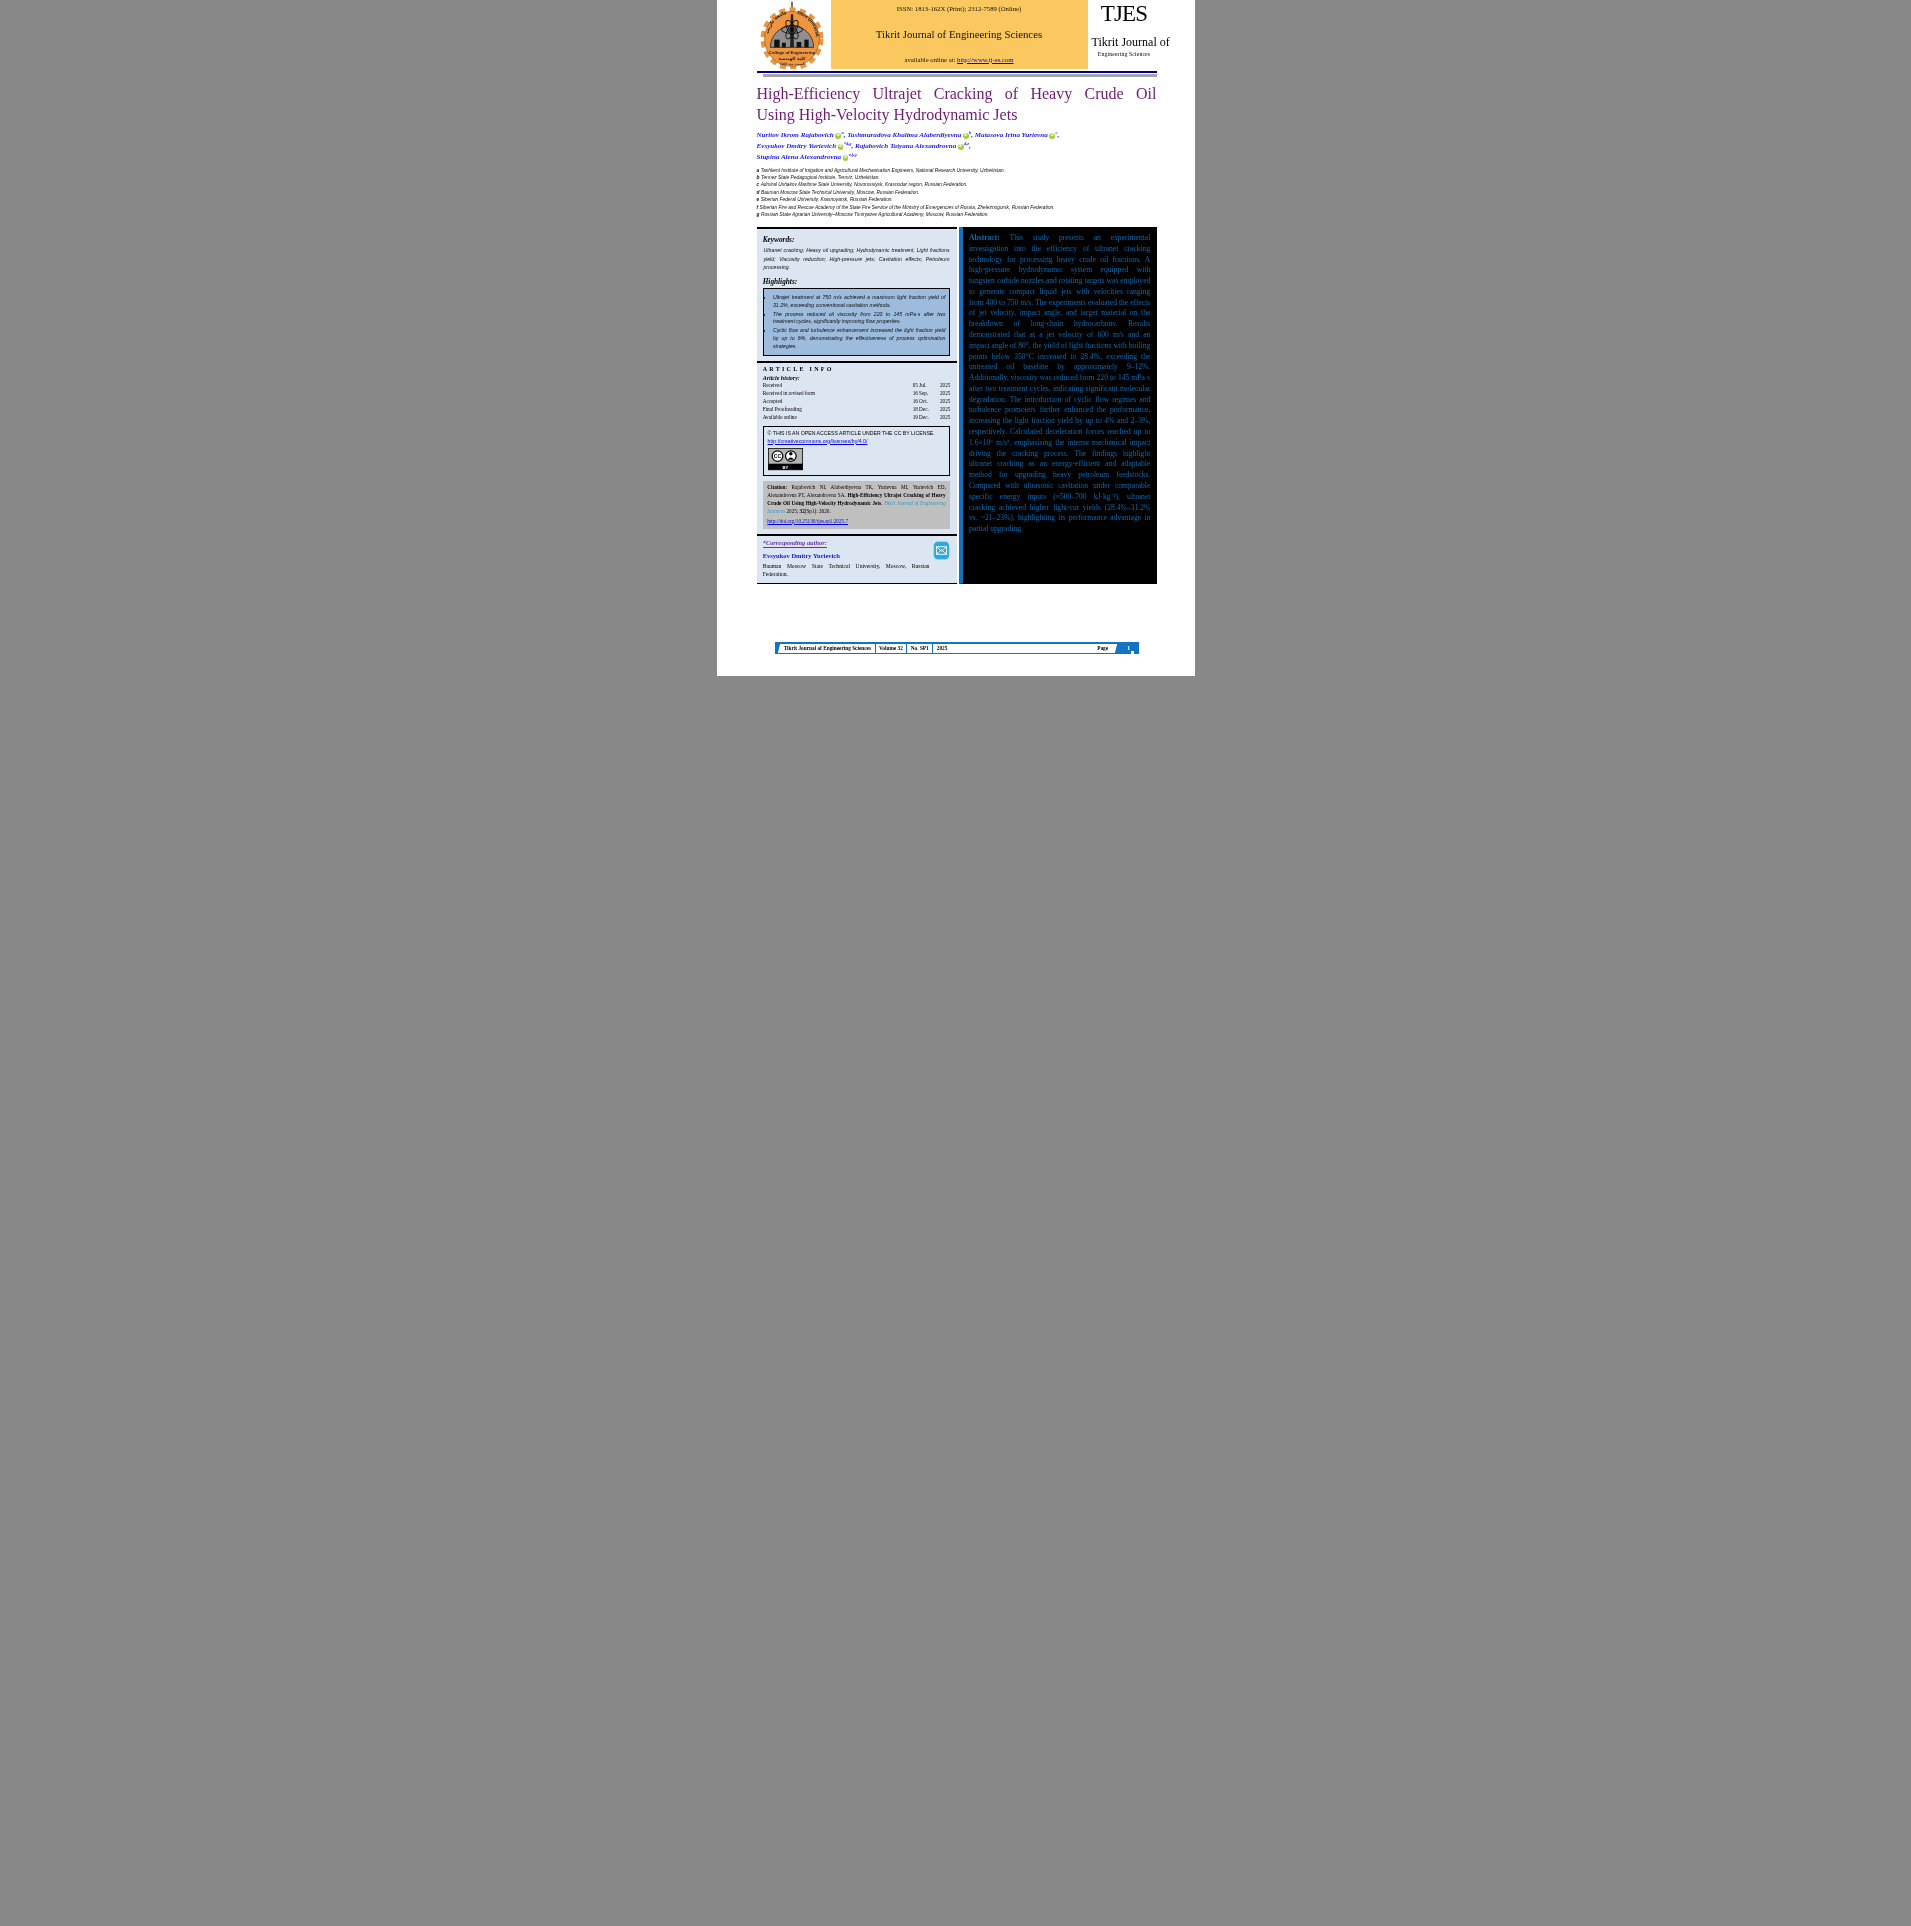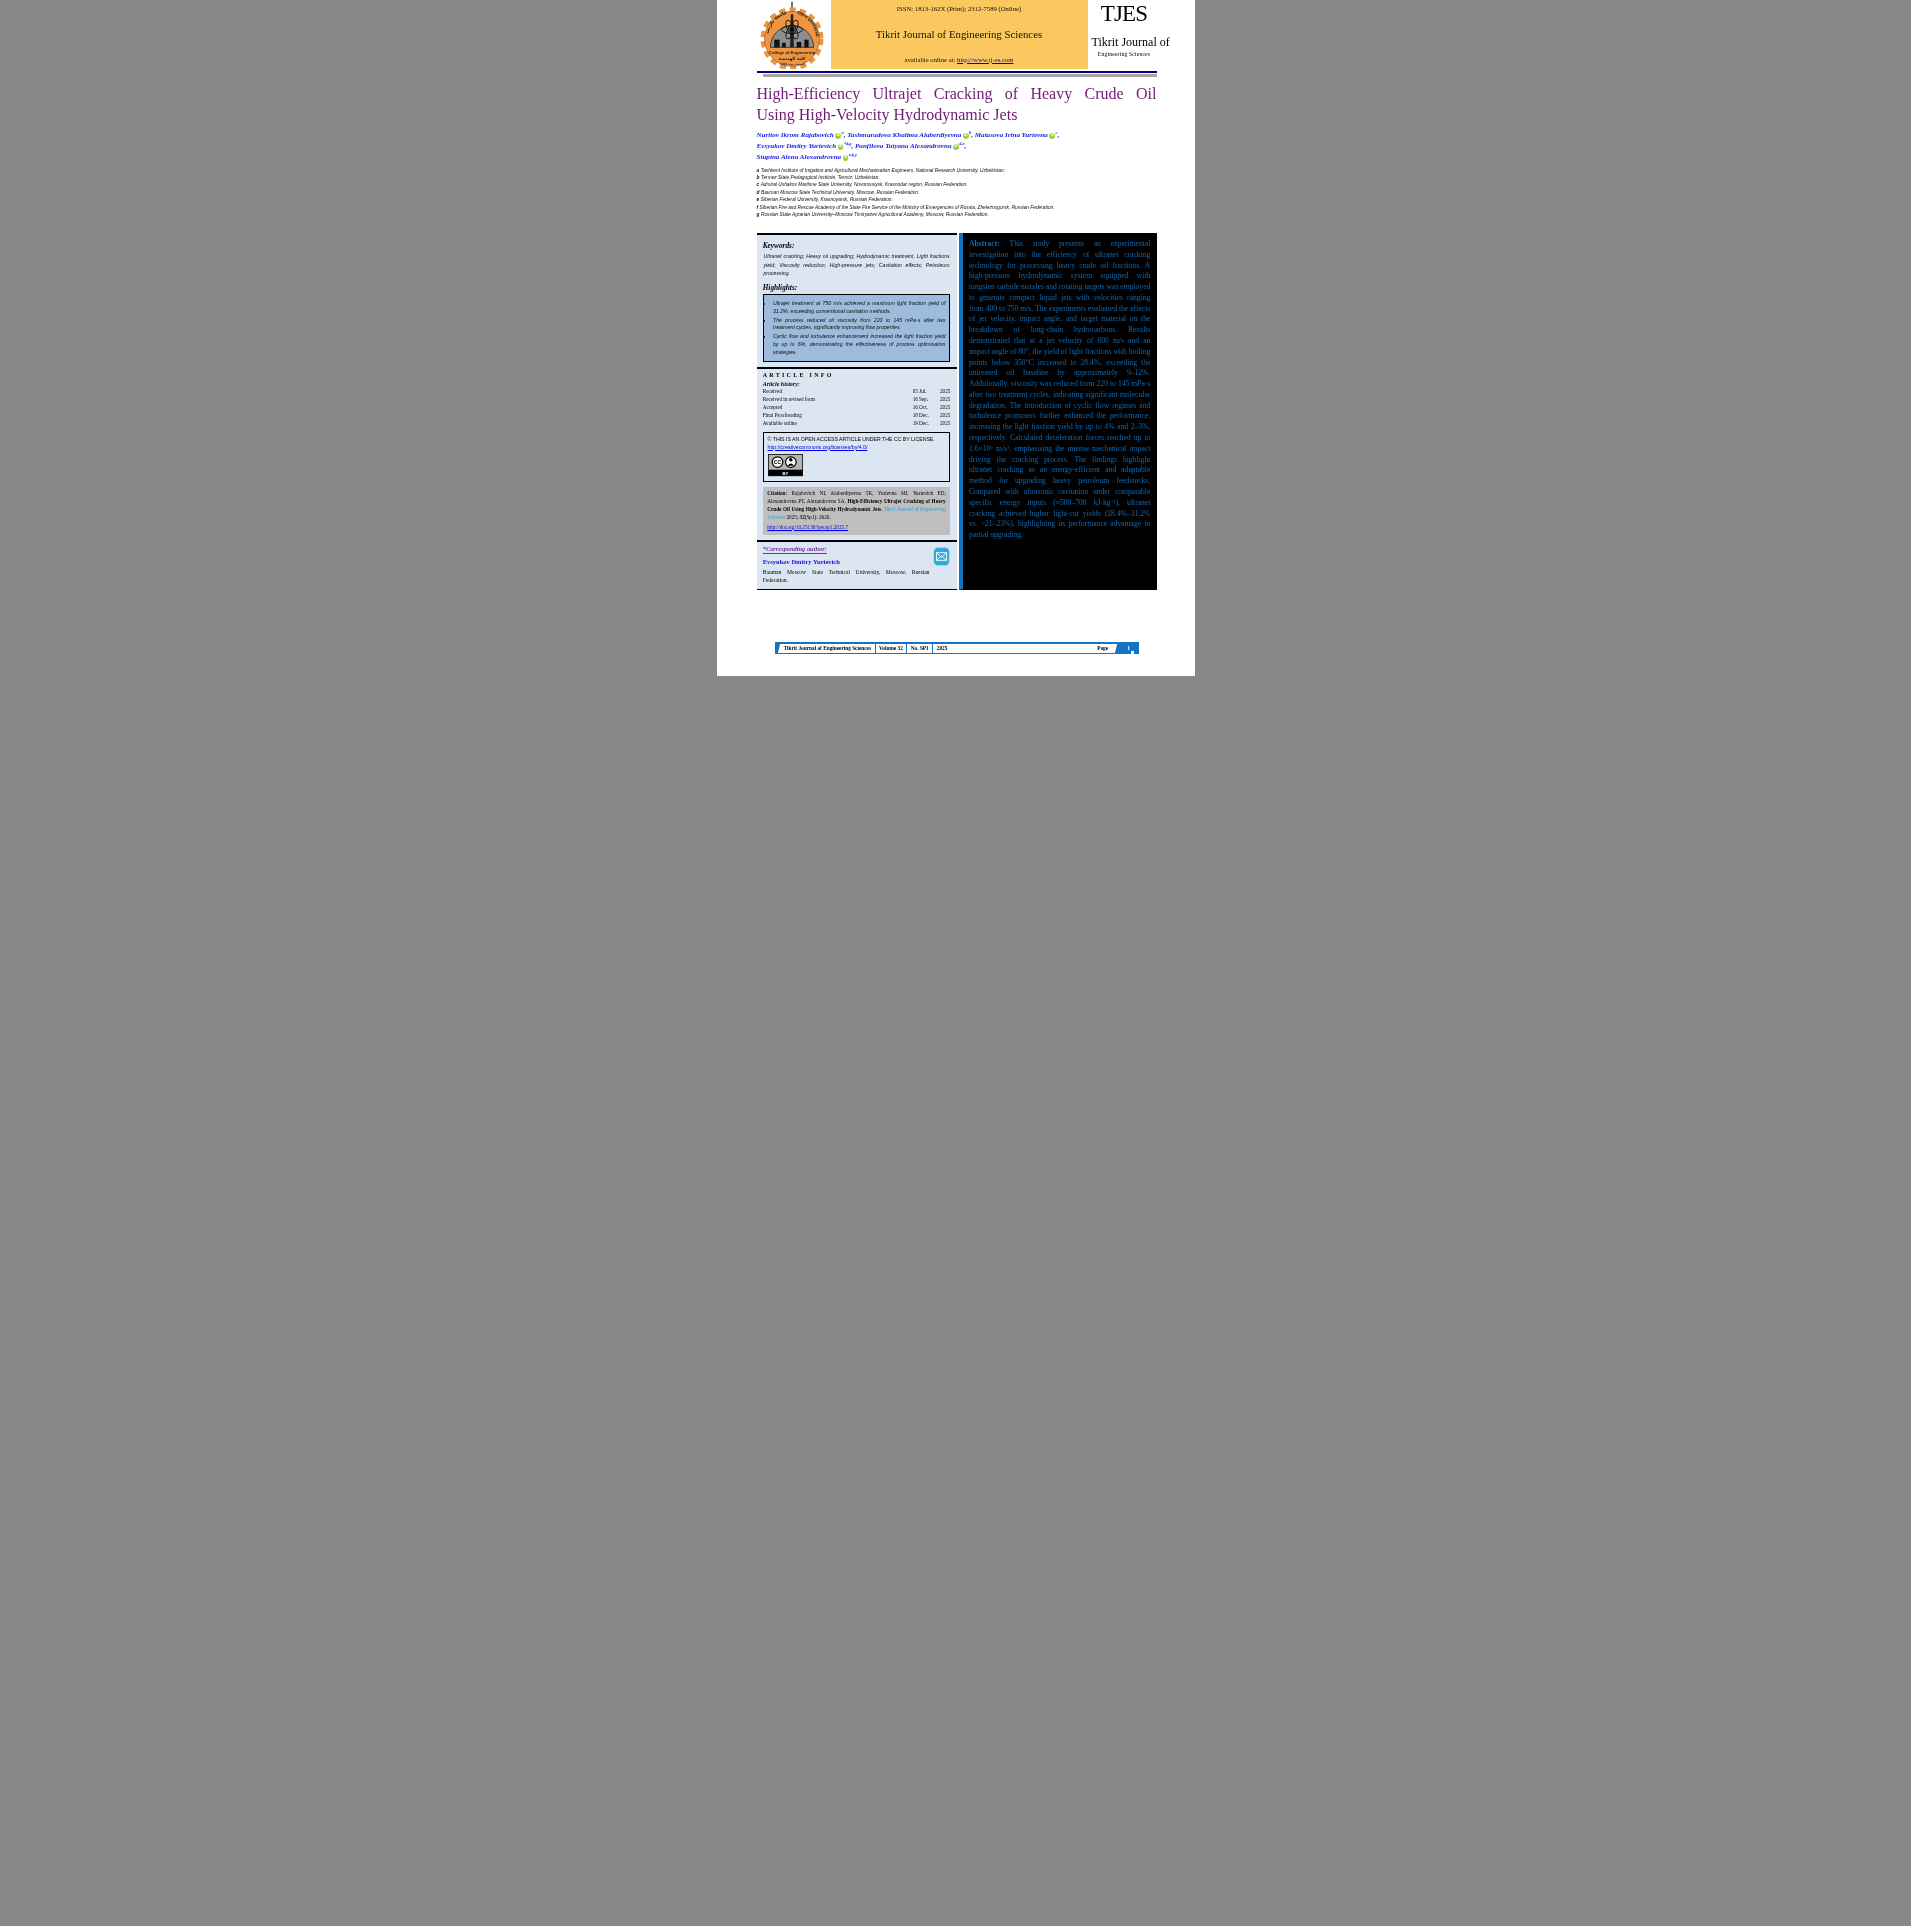--- a/index.html
+++ b/index.html
@@ -49,21 +49,21 @@
   .authors sup { font-size:0.62em; }
   .orcid {
     display:inline-block; width:5.8px; height:5.8px; border-radius:50%; background:#A6CE39;
     color:#fff; font-family:"Liberation Sans", sans-serif; font-style:normal;
     font-size:3.3px; font-weight:bold; text-align:center; line-height:5.8px; vertical-align:0.8px; margin:0 0.4px 0 1.5px;
   }
   .affils { margin:3.9px 38px 0 40px; font-family:"Liberation Sans", sans-serif; font-style:italic; font-size:4.8px; color:#111; line-height:1.56; }
   .affils b { font-weight:bold; margin-right:1.5px; }
 
   
-  .cols { display:flex; align-items:stretch; margin:14px 38px 0 40px; }
+  .cols { display:flex; align-items:stretch; margin:8px 38px 0 40px; }
   .colL { width:200px; background:#DCE6F2; border-bottom:1.9px solid #000; }
   .colR { flex:1; margin-left:2.3px; border-left:4.2px solid #1472BD; background:#000000; border-bottom:1.9px solid #000; }
   .topbar { height:2.3px; background:#000; }
   .colL-in { padding:4.6px 6.2px 5.4px; }
   .colR-in { padding:3.9px 6.2px 5.4px; }
 
   .sec-h { font-size:7.3px; font-weight:bold; font-style:italic; color:#000; margin:1.5px 0 2.3px; }
   .kw-text { font-family:"Liberation Sans", sans-serif; font-style:italic; font-size:5.2px; line-height:1.62; text-align:justify; color:#111; padding:0 0.8px; }
   .hl-box {
     margin-top:1.5px; background:#9DBBDC; border:0.8px solid #000; padding:3.1px 3.9px 3.1px 3.1px;
@@ -165,21 +165,21 @@
   </div>
 
   <div class="authors">
     <div>
       <span><span>Nuritov Ikrom Rajabovich</span><span class="orcid">iD</span><sup>a</sup><span>, </span></span>
       <span><span>Tashmuradova Khalima Alaberdiyevna</span><span class="orcid">iD</span><sup>b</sup><span>, </span></span>
       <span><span>Matasova Irina Yurievna</span><span class="orcid">iD</span><sup>c</sup><span>,</span></span>
     </div>
     <div>
       <span><span>Evsyukov Dmitry Yurievich</span><span class="orcid">iD</span><sup>*d,g</sup><span>, </span></span>
-      <span><span>Panfilova Tatyana Alexandrovna</span><span class="orcid">iD</span><sup>d,e</sup><span>,</span></span>
+      <span><span>Rajabovich Tatyana Alexandrovna</span><span class="orcid">iD</span><sup>d,e</sup><span>,</span></span>
     </div>
     <div>
       <span><span>Stupina Alena Alexandrovna</span><span class="orcid">iD</span><sup>e,f,g</sup><span></span></span>
     </div>
   </div>
 
   <div class="affils">
     <div><b>a</b><span>Tashkent Institute of Irrigation and Agricultural Mechanisation Engineers, National Research University, Uzbekistan.</span></div>
     <div><b>b</b><span>Termez State Pedagogical Institute, Termiz, Uzbekistan.</span></div>
     <div><b>c</b><span>Admiral Ushakov Maritime State University, Novorossiysk, Krasnodar region, Russian Federation.</span></div>

